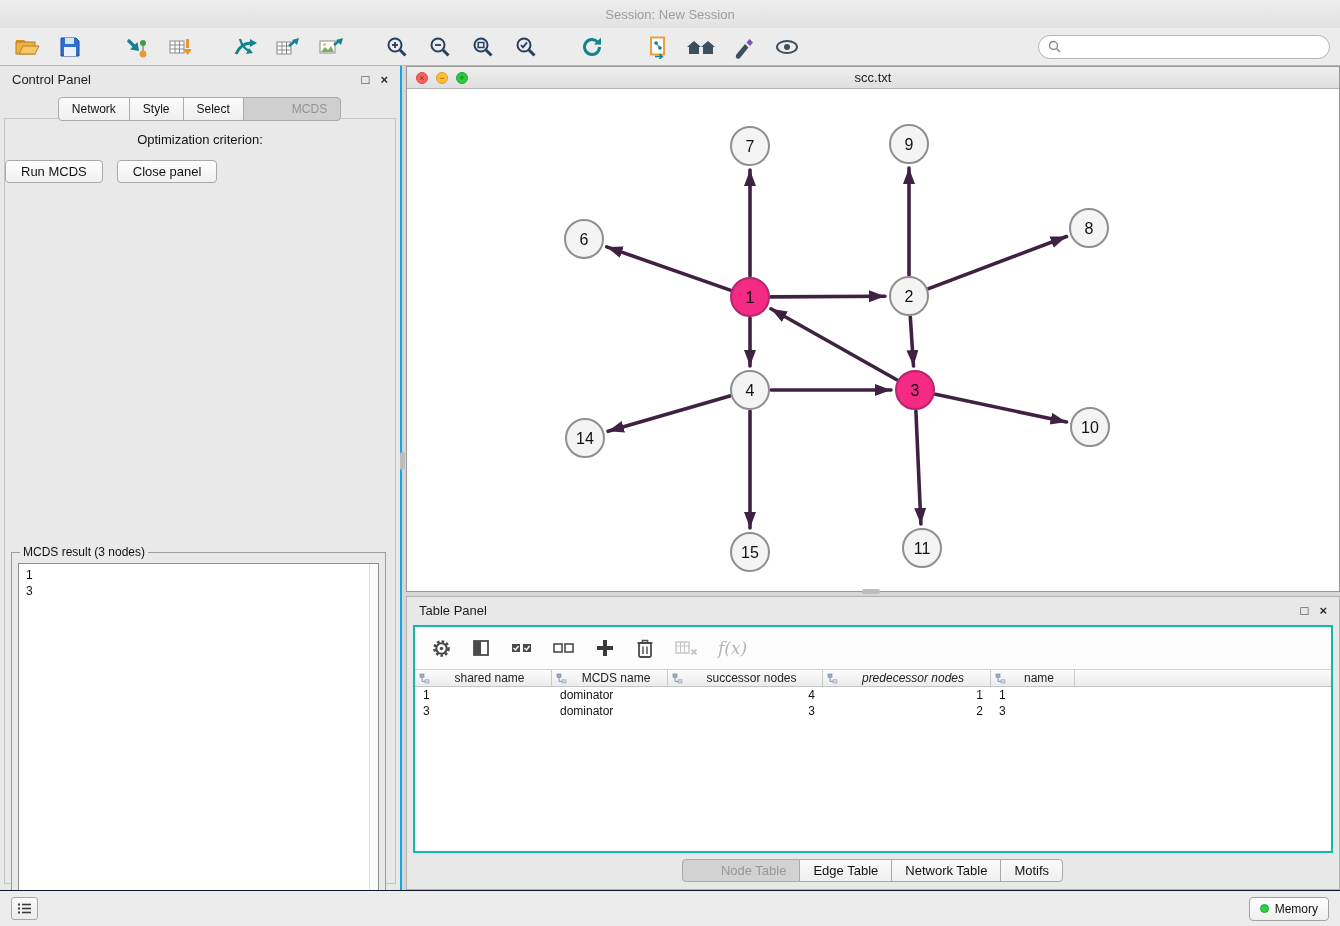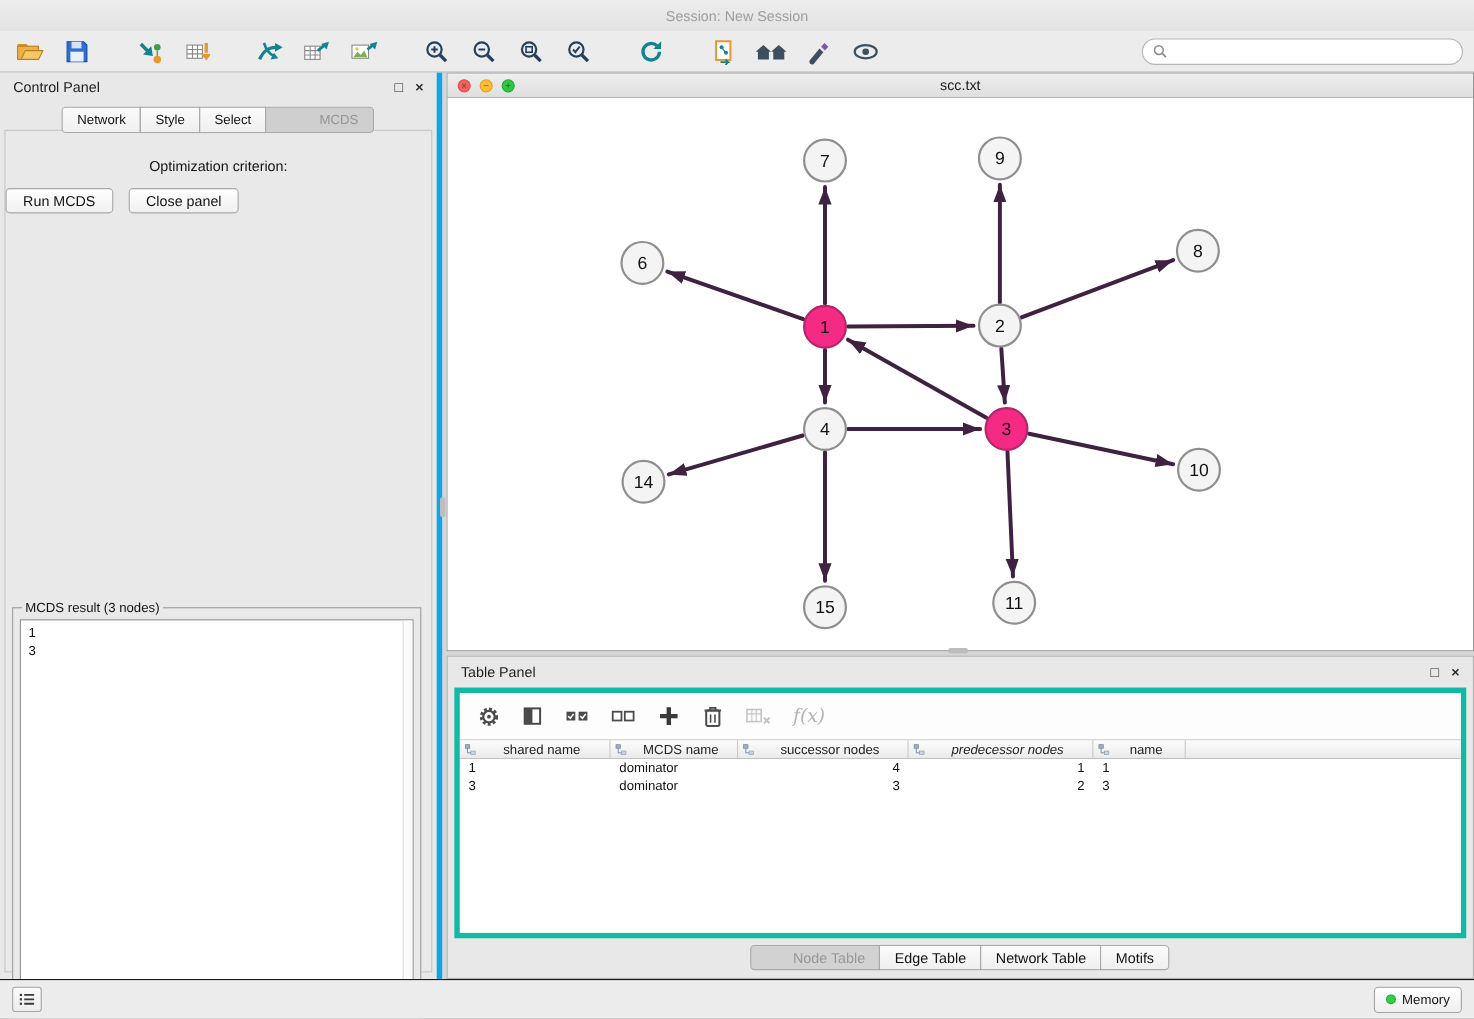--- a/index.html
+++ b/index.html
@@ -11,32 +11,32 @@
 .titlebar{position:absolute;left:0;top:0;width:100%;height:28px;background:linear-gradient(#ededed,#e2e2e2);display:flex;align-items:center;justify-content:center;font-size:13px;color:#9d9d9d;}
 
 
 .toolbar{position:absolute;left:0;top:28px;width:100%;height:38px;background:#ececec;border-bottom:1px solid #b6b6b6;display:flex;align-items:center;padding:0 10px;gap:9px;}
 .tb-icon{width:34px;height:32px;display:flex;align-items:center;justify-content:center;cursor:pointer;border-radius:4px;}
 .tb-gap{width:14px;flex:0 0 auto;}
 .search{margin-left:auto;width:292px;height:24px;background:#fff;border:1px solid #b5b5b5;border-radius:12px;display:flex;align-items:center;padding:0 9px;gap:5px;}
 .search input{border:none;outline:none;flex:1;font-size:12px;background:transparent;font-family:inherit;color:#333;}
 
 
-.control-panel{position:absolute;left:0;top:66px;width:402px;height:824px;background:#e8e8e8;border-right:5px solid #0ea5e9;}
+.control-panel{position:absolute;left:0;top:66px;width:402px;height:824px;background:#e8e8e8;border-right:2px solid #0ea5e9;}
 .cp-header{height:26px;display:flex;align-items:center;padding:0 12px;font-size:13px;color:#1c1c1c;}
 .win-btns{margin-left:auto;display:flex;gap:11px;align-items:center;color:#2b2b2b;}
 .win-btn{cursor:pointer;font-size:13px;line-height:1;font-weight:bold;}
 .win-btn.float{font-weight:normal;font-size:13px;}
 .cp-tabs{position:absolute;left:0;top:31px;width:100%;display:flex;justify-content:center;z-index:2;}
 .cp-tab{font-size:12px;padding:4px 13px;background:linear-gradient(#fbfbfb,#efefef);border:1px solid #ababab;margin-left:-1px;cursor:pointer;color:#111;}
 .cp-tab:first-child{border-radius:4px 0 0 4px;}
 .cp-tab:last-child{border-radius:0 4px 4px 0;padding-left:48px;}
 .cp-tab.active{background:#cfcfcf;color:#949494;}
 .cp-body{position:absolute;left:4px;right:4px;top:52px;bottom:6px;background:#e9e9e9;border:1px solid #c6c6c6;}
-.opt-label{margin-top:24px;text-align:center;font-size:13px;color:#111;}
+.opt-label{margin-top:13px;text-align:center;font-size:13px;color:#111;}
 .dropdown{margin:9px auto 0;width:312px;height:23px;background:#fff;border:1px solid #a6a6a6;border-radius:5px;display:flex;align-items:center;padding:0 8px;font-size:13px;color:#111;cursor:pointer;}
 .stepper{margin-left:auto;display:flex;flex-direction:column;gap:2px;align-items:center;}
 .stepper i{display:block;width:0;height:0;border-left:4px solid transparent;border-right:4px solid transparent;}
 .stepper .up{border-bottom:5px solid #5f5f5f;}
 .stepper .down{border-top:5px solid #5f5f5f;}
 .btn-row{margin-top:13px;display:flex;justify-content:flex-start;gap:14px;}
 .btn{font-size:13px;padding:3px 15px;background:linear-gradient(#ffffff,#f0f0f0);border:1px solid #a9a9a9;border-radius:4px;cursor:pointer;font-family:inherit;color:#111;}
 .result-box{position:absolute;left:6px;right:9px;top:426px;height:388px;border:1px solid #9c9c9c;background:#e9e9e9;padding:4px 6px 8px;}
 .result-box legend{font-size:12px;color:#111;padding:0 3px;margin-left:2px;}
 .result-inner{position:relative;width:100%;height:354px;background:#fff;border:1px solid #8d8d8d;font-size:12px;line-height:16px;padding:3px 14px 3px 7px;color:#111;overflow:hidden;}
@@ -50,21 +50,21 @@
 .light.red{background:#f8605a;border:1px solid #dd4e47;}
 .light.yellow{background:#fdbc32;border:1px solid #dfa125;}
 .light.green{background:#2bc840;border:1px solid #23a836;}
 #graph-svg{display:block;background:#fff;}
 .splitter-v{position:absolute;left:400px;top:452px;width:5px;height:18px;background:#bdbdbd;border-radius:2px;}
 .splitter-h{position:absolute;left:862px;top:589px;width:18px;height:5px;background:#bdbdbd;border-radius:2px;}
 
 
 .table-panel{position:absolute;left:406px;top:596px;width:934px;height:294px;background:#e8e8e8;border:1px solid #b3b3b3;}
 .tp-header{height:26px;display:flex;align-items:center;padding:0 12px;font-size:13px;color:#1c1c1c;}
-.tp-main{position:absolute;left:6px;right:6px;top:28px;height:228px;background:#fff;border:5px solid #14b8a6;display:flex;flex-direction:column;overflow:hidden;}
+.tp-main{position:absolute;left:6px;right:6px;top:28px;height:228px;background:#fff;border:2px solid #14b8a6;display:flex;flex-direction:column;overflow:hidden;}
 .tp-toolbar{height:42px;flex:0 0 auto;display:flex;align-items:center;gap:19px;padding:0 16px;background:#fdfdfd;}
 .tp-tool{display:flex;align-items:center;justify-content:center;cursor:pointer;}
 .fx{font-family:"DejaVu Serif",serif;font-style:italic;font-size:17px;color:#b3b3b3;cursor:default;}
 .tp-table-head{display:flex;height:18px;flex:0 0 auto;background:linear-gradient(#fcfcfc,#ebebeb);border-top:1px solid #d2d2d2;border-bottom:1px solid #c3c3c3;}
 .th{display:flex;align-items:center;font-size:12px;color:#222;border-right:1px solid #c9c9c9;padding:0 4px;gap:2px;cursor:pointer;}
 .th .label{flex:1;text-align:center;white-space:nowrap;overflow:hidden;}
 .th.filler{border-right:none;cursor:default;}
 .tp-body{flex:1;background:#fff;}
 .tr{display:flex;height:16px;font-size:12px;color:#111;align-items:center;}
 .td{padding:0 8px;white-space:nowrap;overflow:hidden;}

